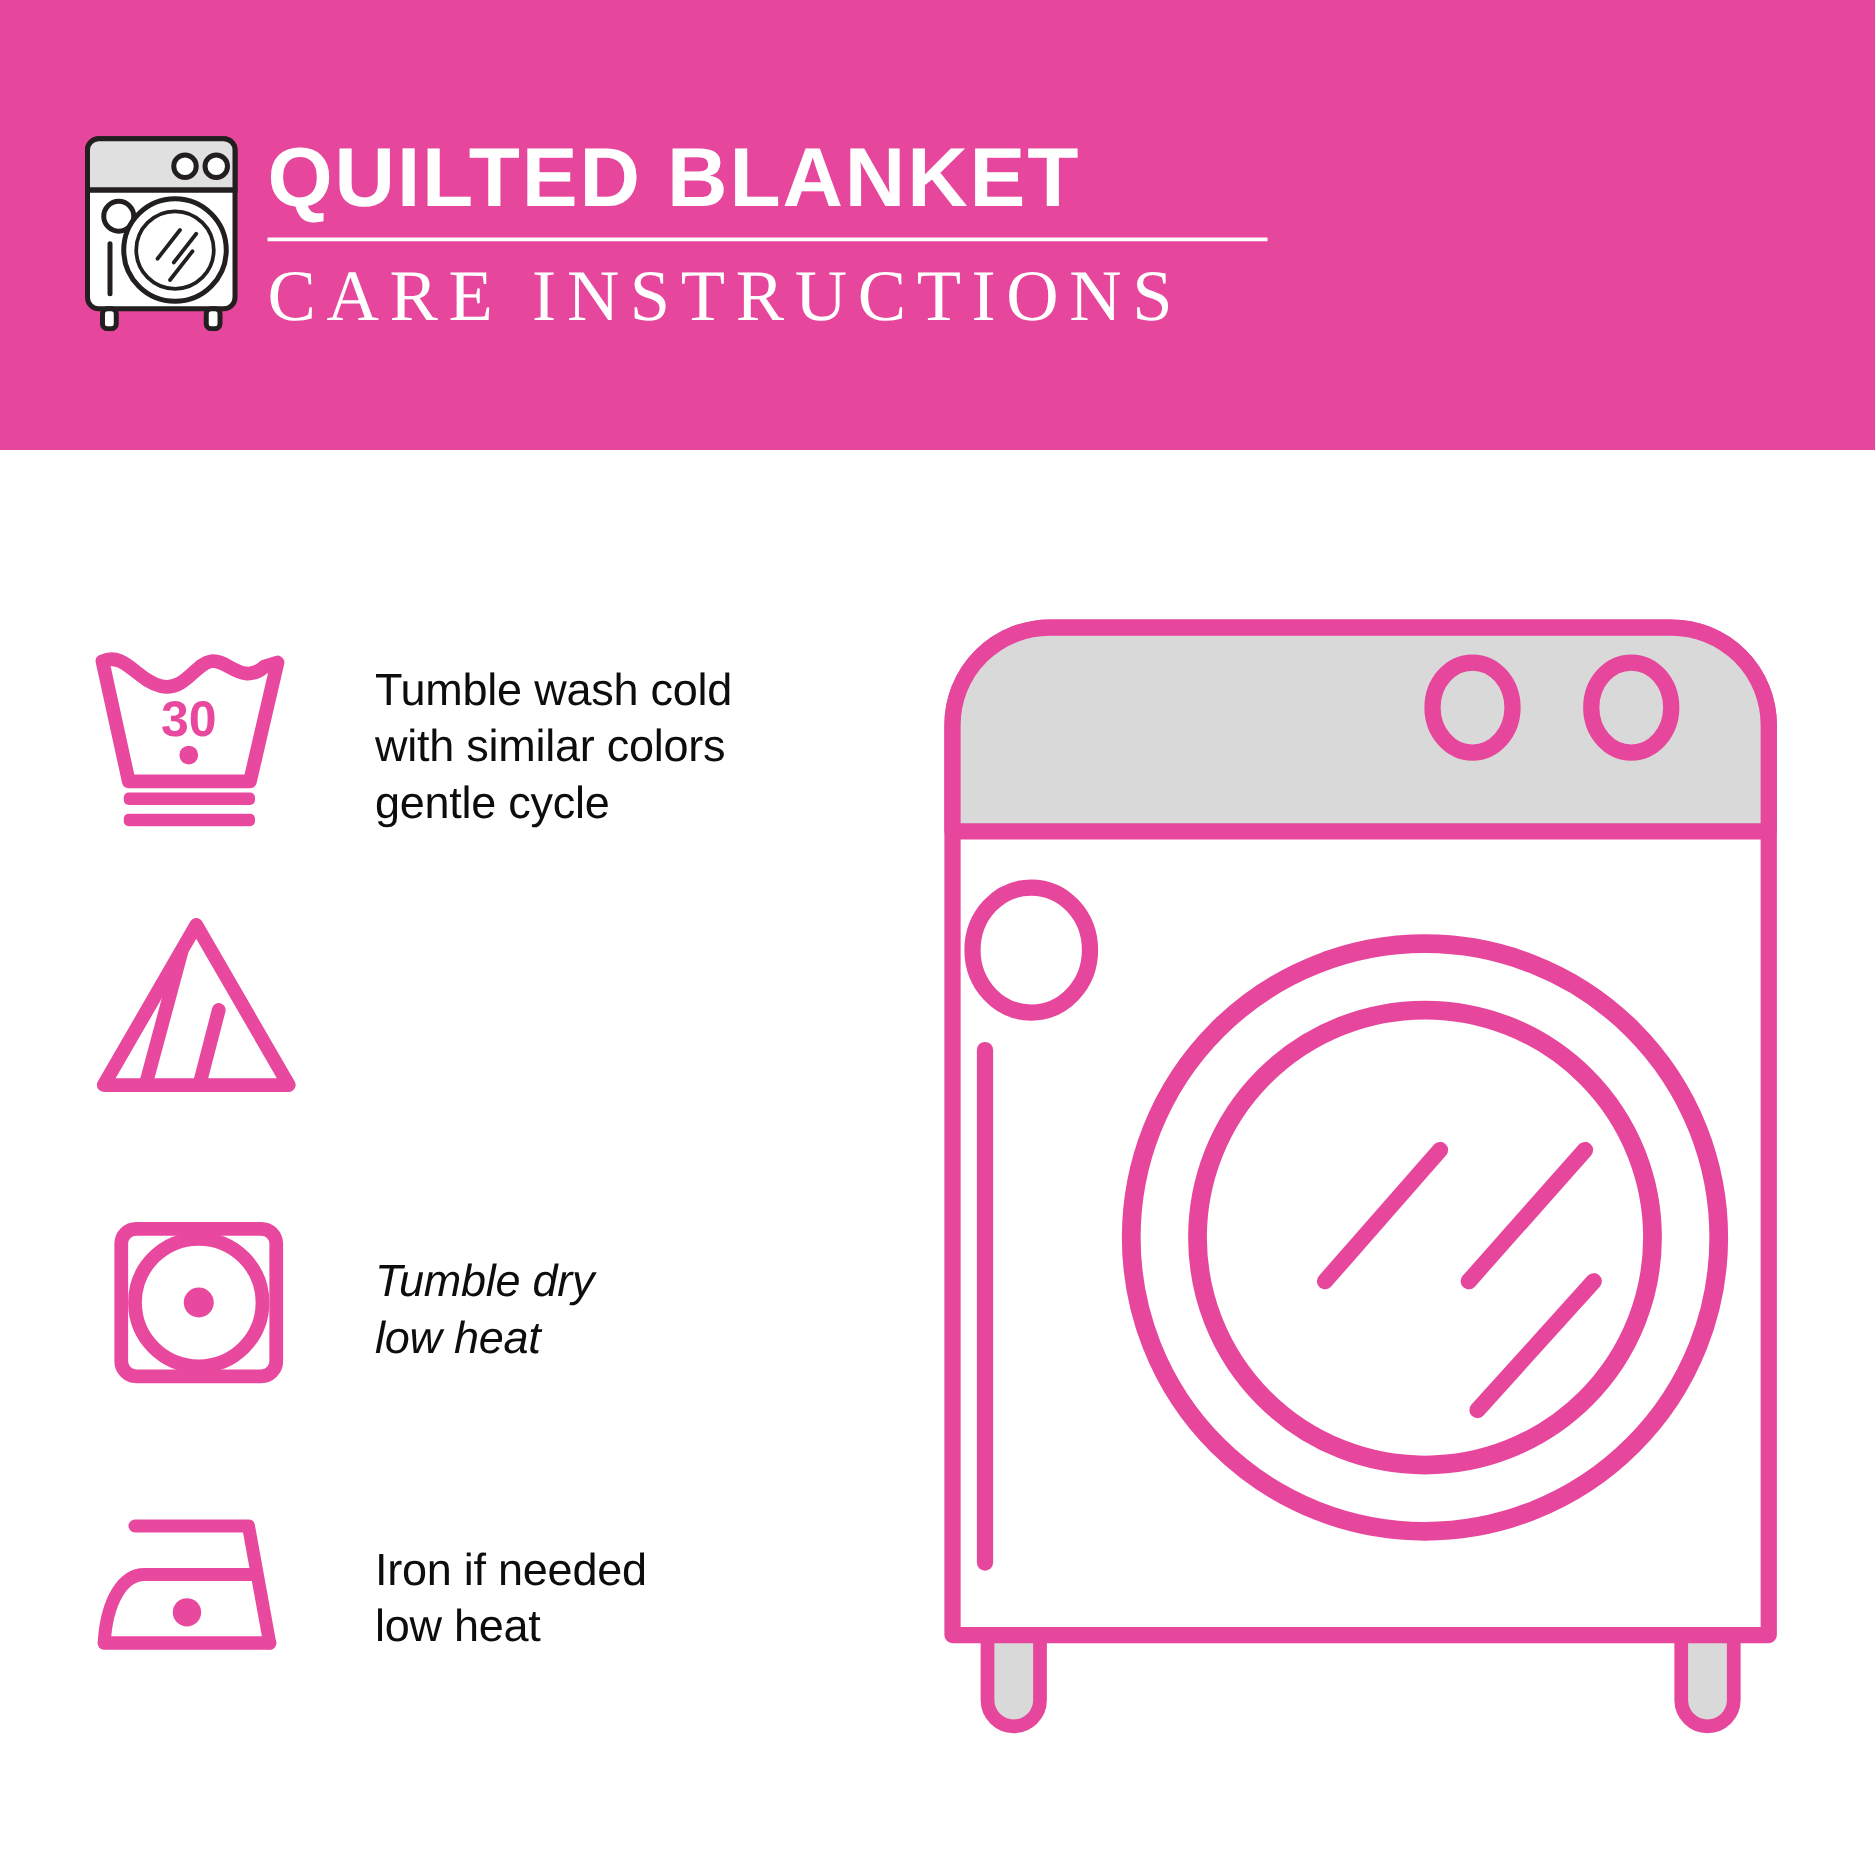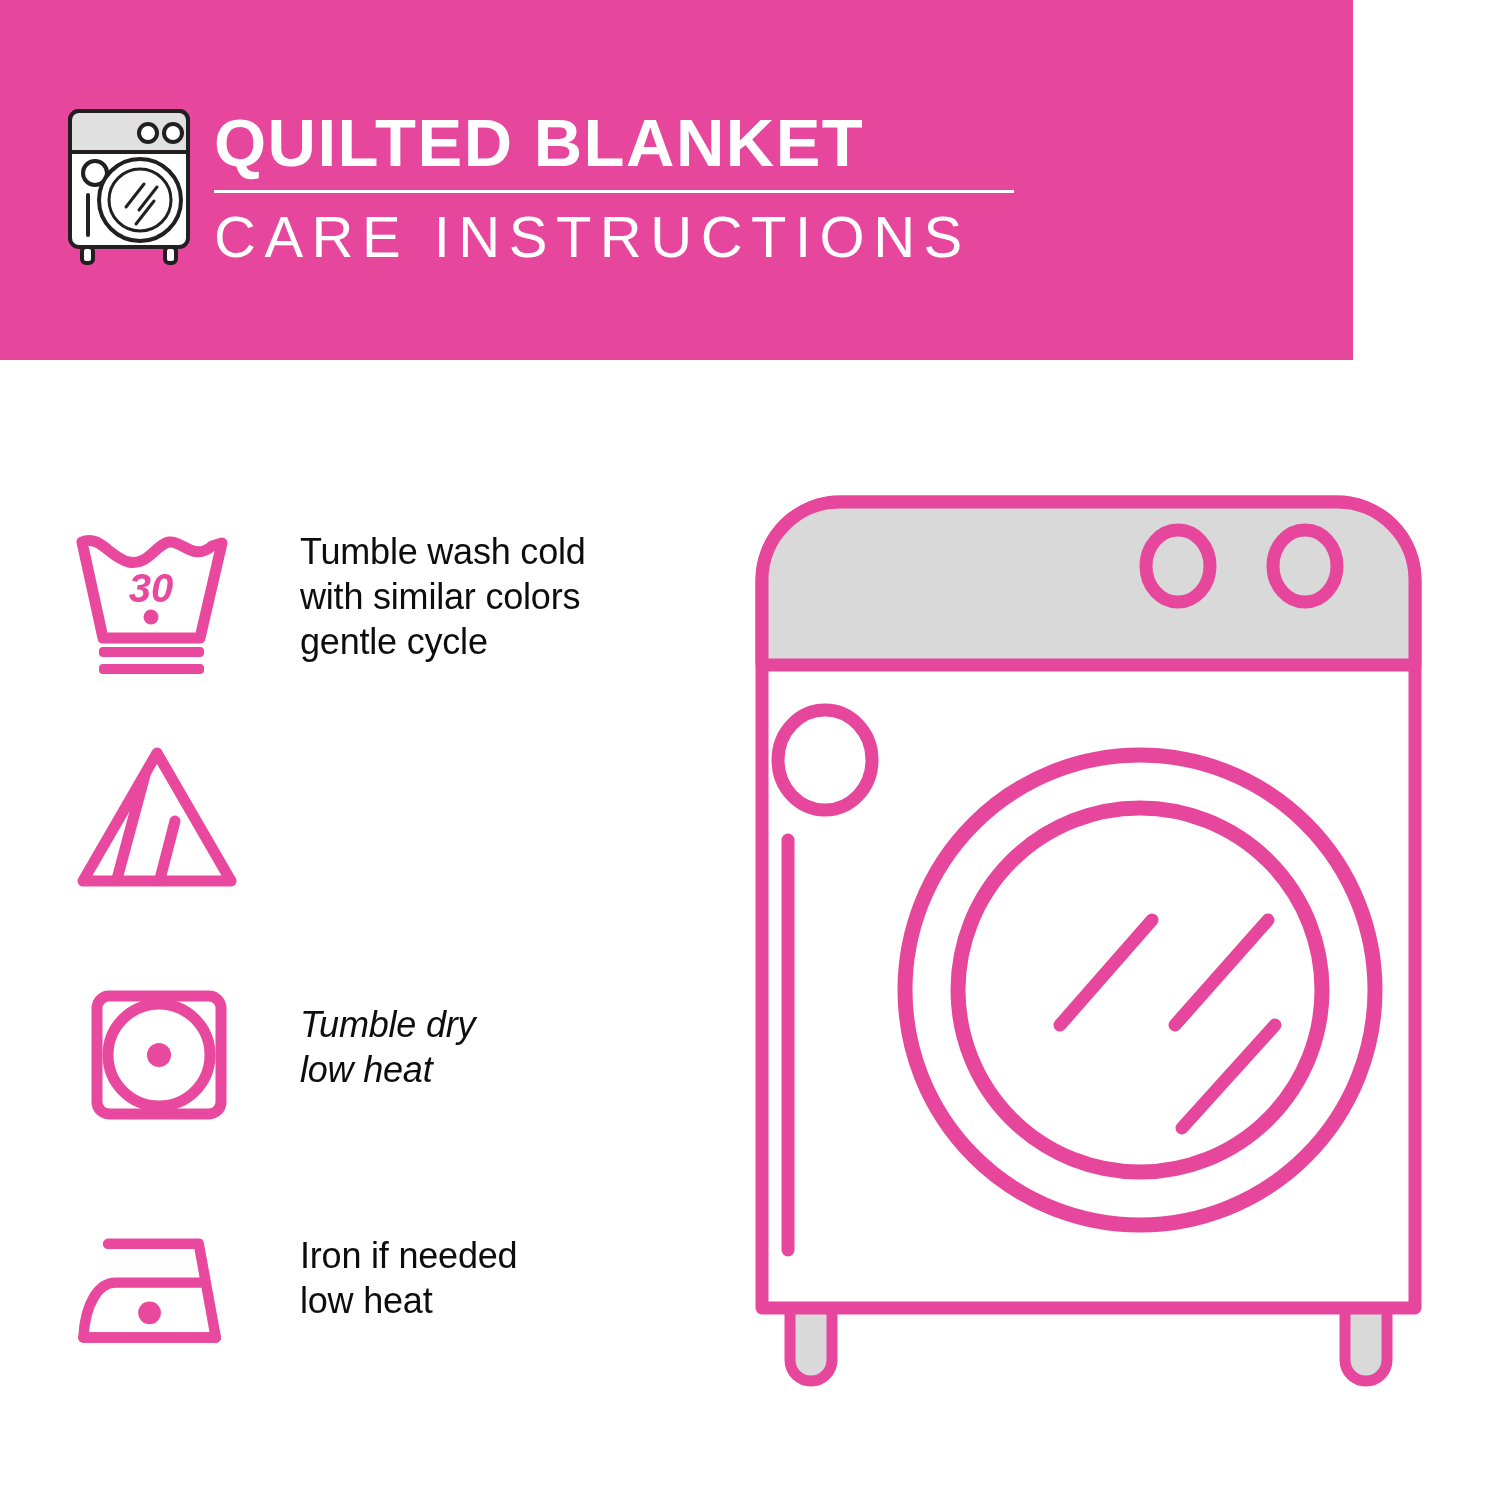--- a/index.html
+++ b/index.html
@@ -18,21 +18,21 @@
     width: 1500px;
     height: 1500px;
     background: #ffffff;
   }
 
   
   #header-band {
     position: absolute;
     left: 0;
     top: 0;
-    width: 1353px;
+    width: 1500px;
     height: 360px;
     background: #e6479c;
   }
   #header-logo {
     position: absolute;
     left: 64px;
     top: 105px;
     width: 130px;
     height: 160px;
   }
@@ -58,21 +58,21 @@
     margin-top: 8px;
     margin-bottom: 11px;
   }
   #title-sub {
     font-size: 58px;
     font-weight: normal;
     color: #ffffff;
     letter-spacing: 8.5px;
     line-height: 66px;
     white-space: nowrap;
-    font-family: Liberation Sans, sans-serif;
+    font-family: Liberation Serif, serif;
   }
 
   
   #care-list {
     position: absolute;
     left: 0;
     top: 360px;
     width: 740px;
     height: 1140px;
   }
@@ -84,23 +84,21 @@
     display: flex;
     align-items: center;
   }
   .care-icon-wrap {
     position: absolute;
     left: 72px;
     top: 0;
     width: 175px;
     height: 175px;
     display: flex;
-    align-items: center;
     justify-content: flex-start;
-    font-style: italic;
   }
   .care-label {
     position: absolute;
     left: 300px;
     font-size: 36px;
     line-height: 45px;
     color: #0d0d0d;
     font-family: "Liberation Sans", sans-serif;
     letter-spacing: -0.2px;
     white-space: pre-line;

